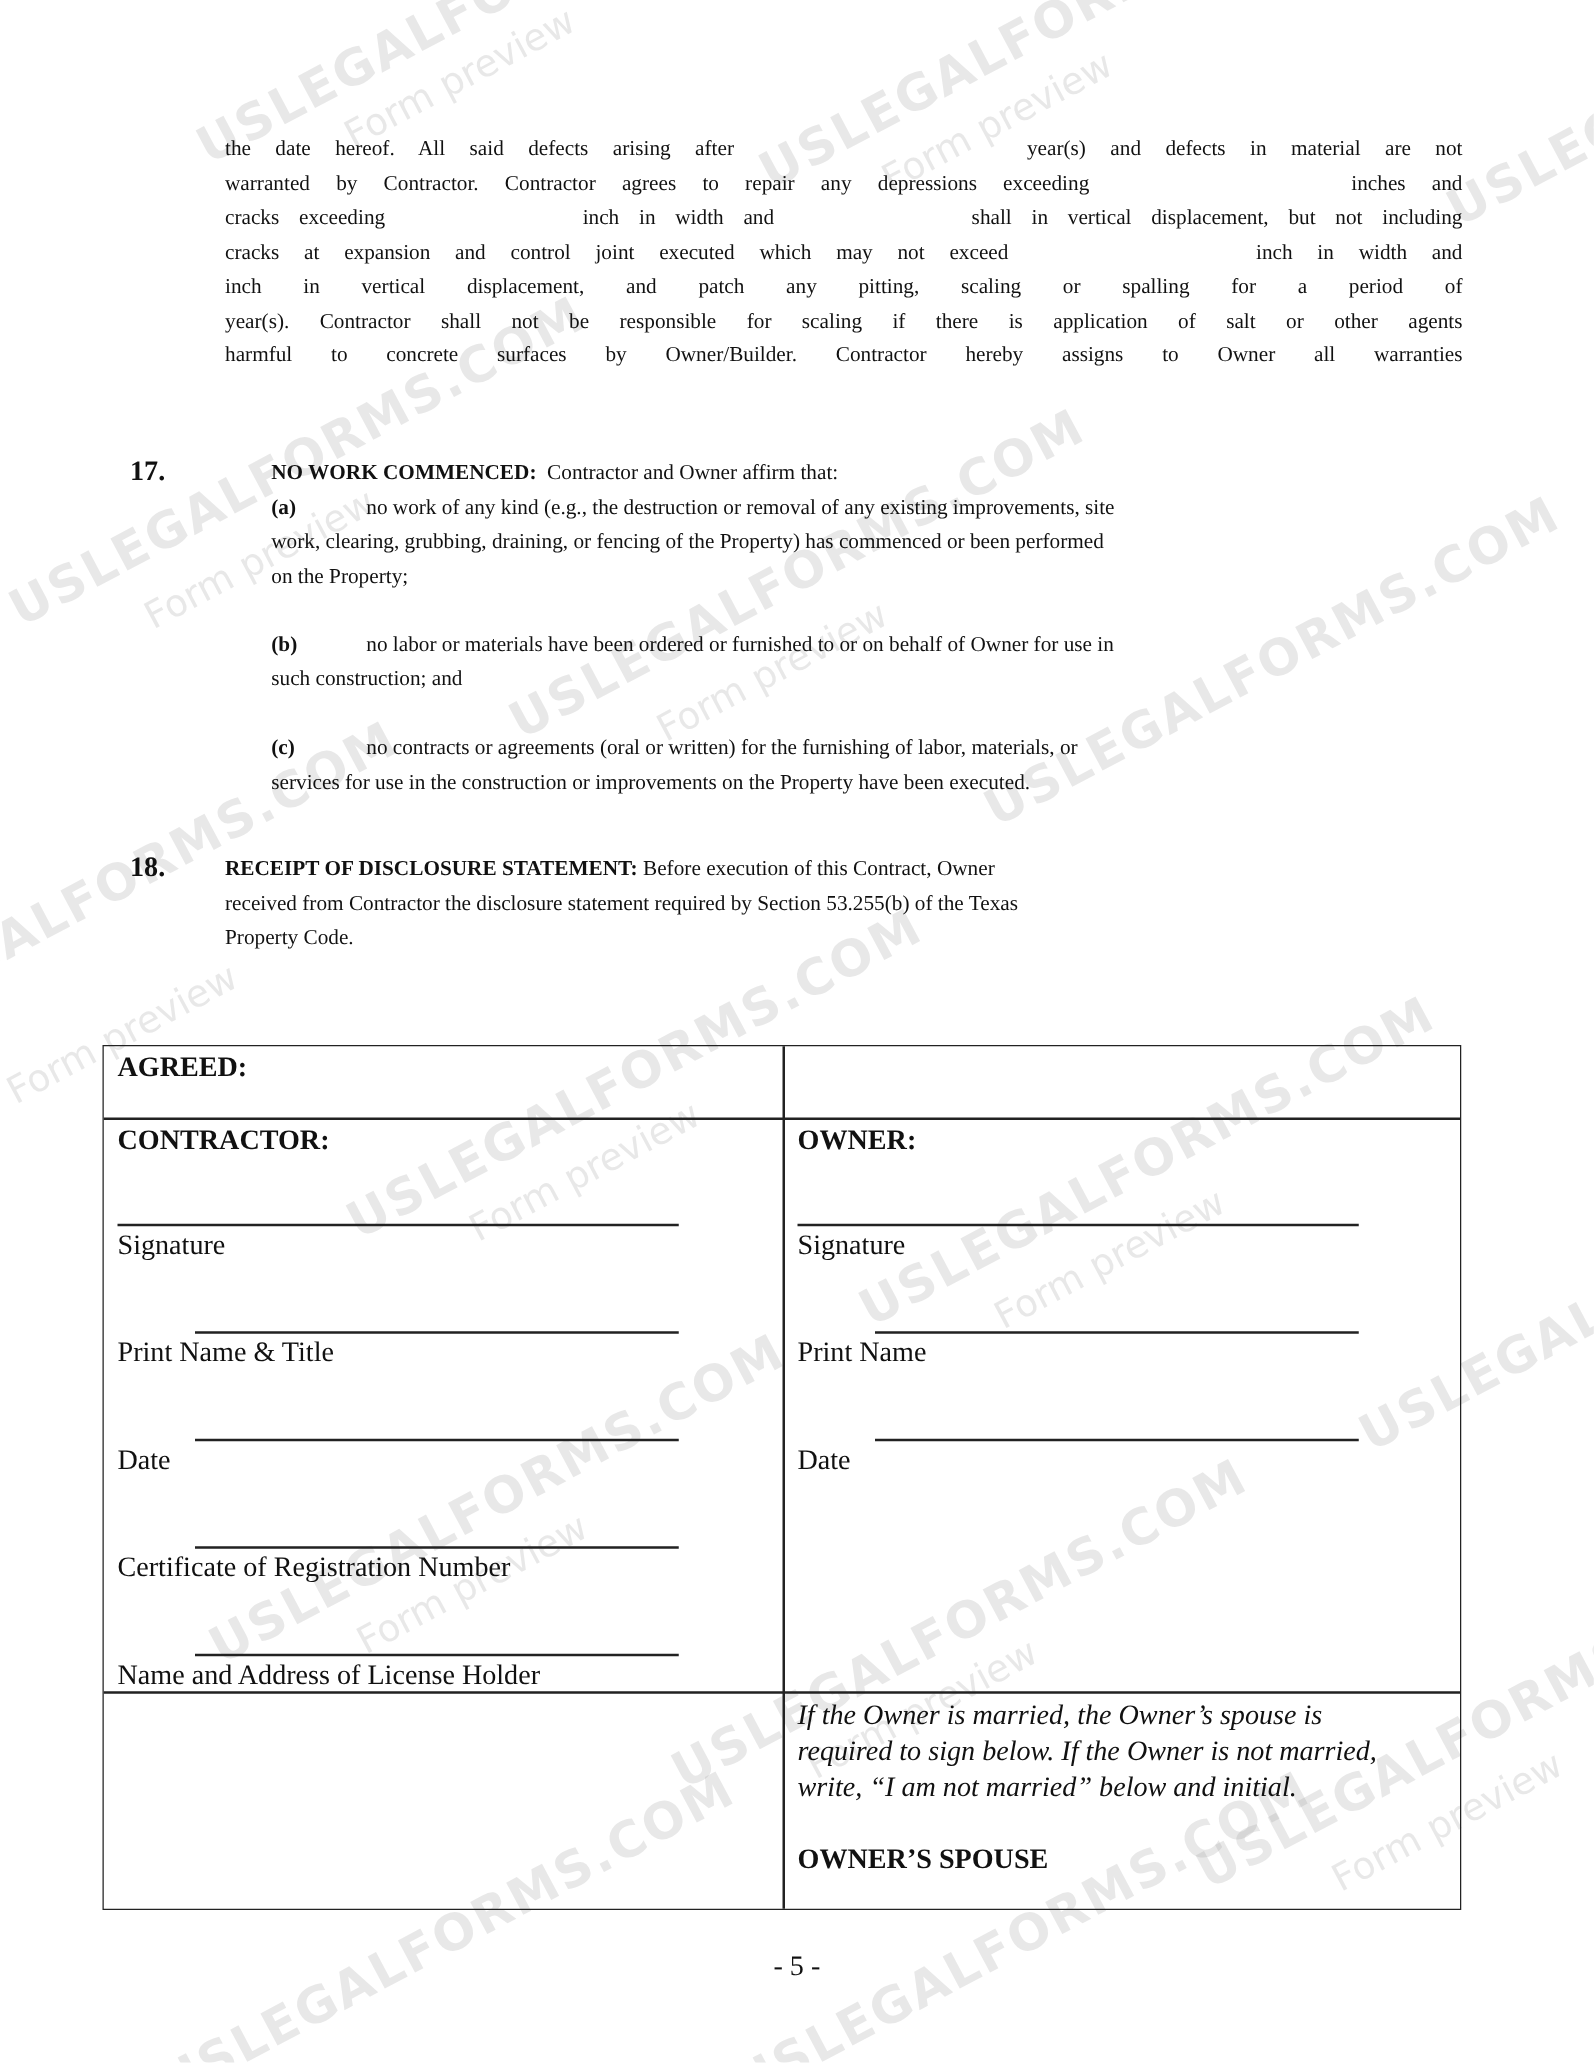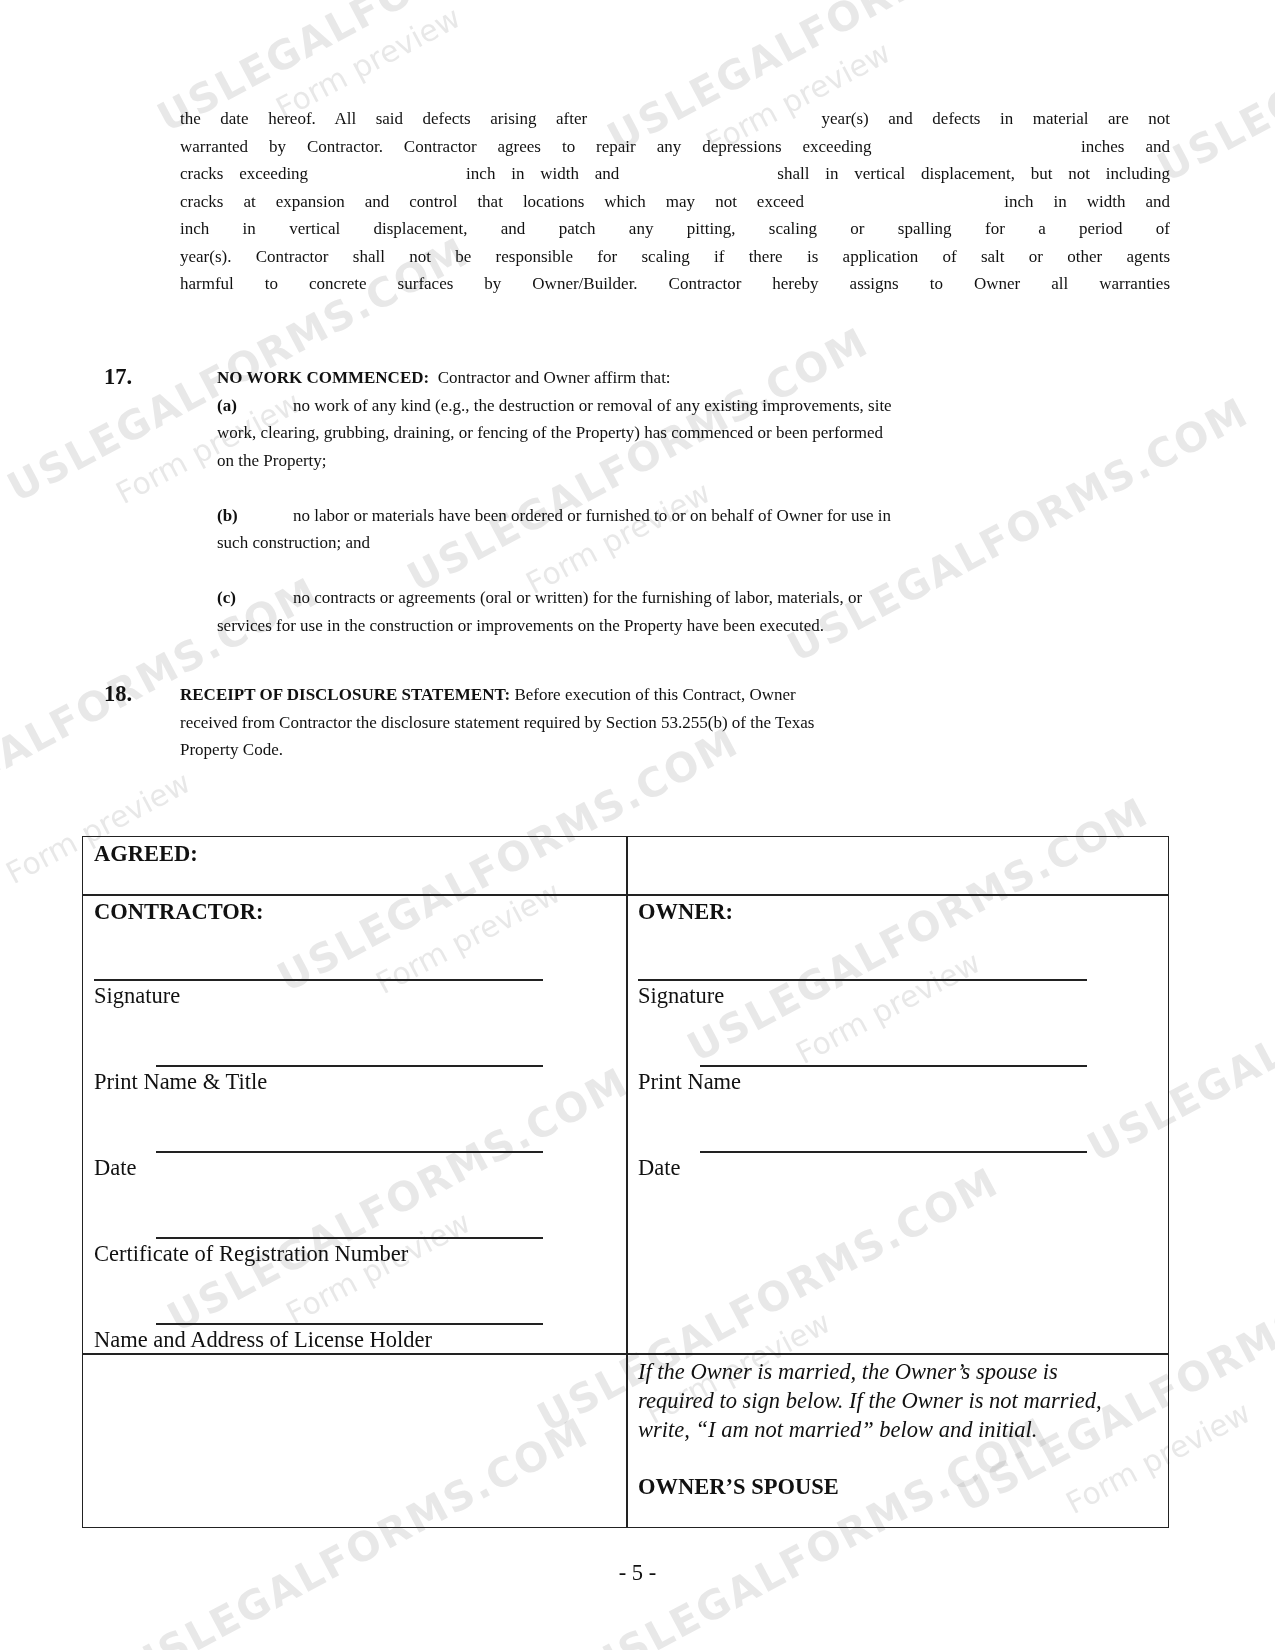--- a/index.html
+++ b/index.html
@@ -51,21 +51,21 @@
   <div class="wm wm2" style="left:640px;top:1400px;">Form preview</div>
   <div class="wm wm1" style="left:950px;top:1480px;">USLEGALFORMS.COM</div>
   <div class="wm wm2" style="left:1060px;top:1490px;">Form preview</div>
   <div class="wm wm1" style="left:120px;top:1650px;">USLEGALFORMS.COM</div>
   <div class="wm wm1" style="left:580px;top:1650px;">USLEGALFORMS.COM</div>
 
   <div class="text" style="left:180px;top:105px;width:990px;">
     <div class="just" style="white-space:pre;">the date hereof. All said defects arising after            year(s) and defects in material are not</div>
     <div class="just" style="white-space:pre;">warranted by Contractor. Contractor agrees to repair any depressions exceeding          inches and</div>
     <div class="just" style="white-space:pre;">cracks exceeding          inch in width and          shall in vertical displacement, but not including</div>
-    <div class="just" style="white-space:pre;">cracks at expansion and control that locations which may not exceed          inch in width and</div>
+    <div class="just" style="white-space:pre;">cracks at expansion and control joint executed which may not exceed          inch in width and</div>
     <div class="just">inch in vertical displacement, and patch any pitting, scaling or spalling for a period of</div>
     <div class="just">year(s). Contractor shall not be responsible for scaling if there is application of salt or other agents</div>
     <div class="just">harmful to concrete surfaces by Owner/Builder. Contractor hereby assigns to Owner all warranties</div>
   </div>
 
   <div class="num" style="left:104px;top:364px;">17.</div>
   <div class="text" style="left:180px;top:364px;width:990px;margin-left:37px;">
     <div>
       <span class="b">NO WORK COMMENCED:</span>&nbsp;
       <span>Contractor and Owner affirm that:</span>

